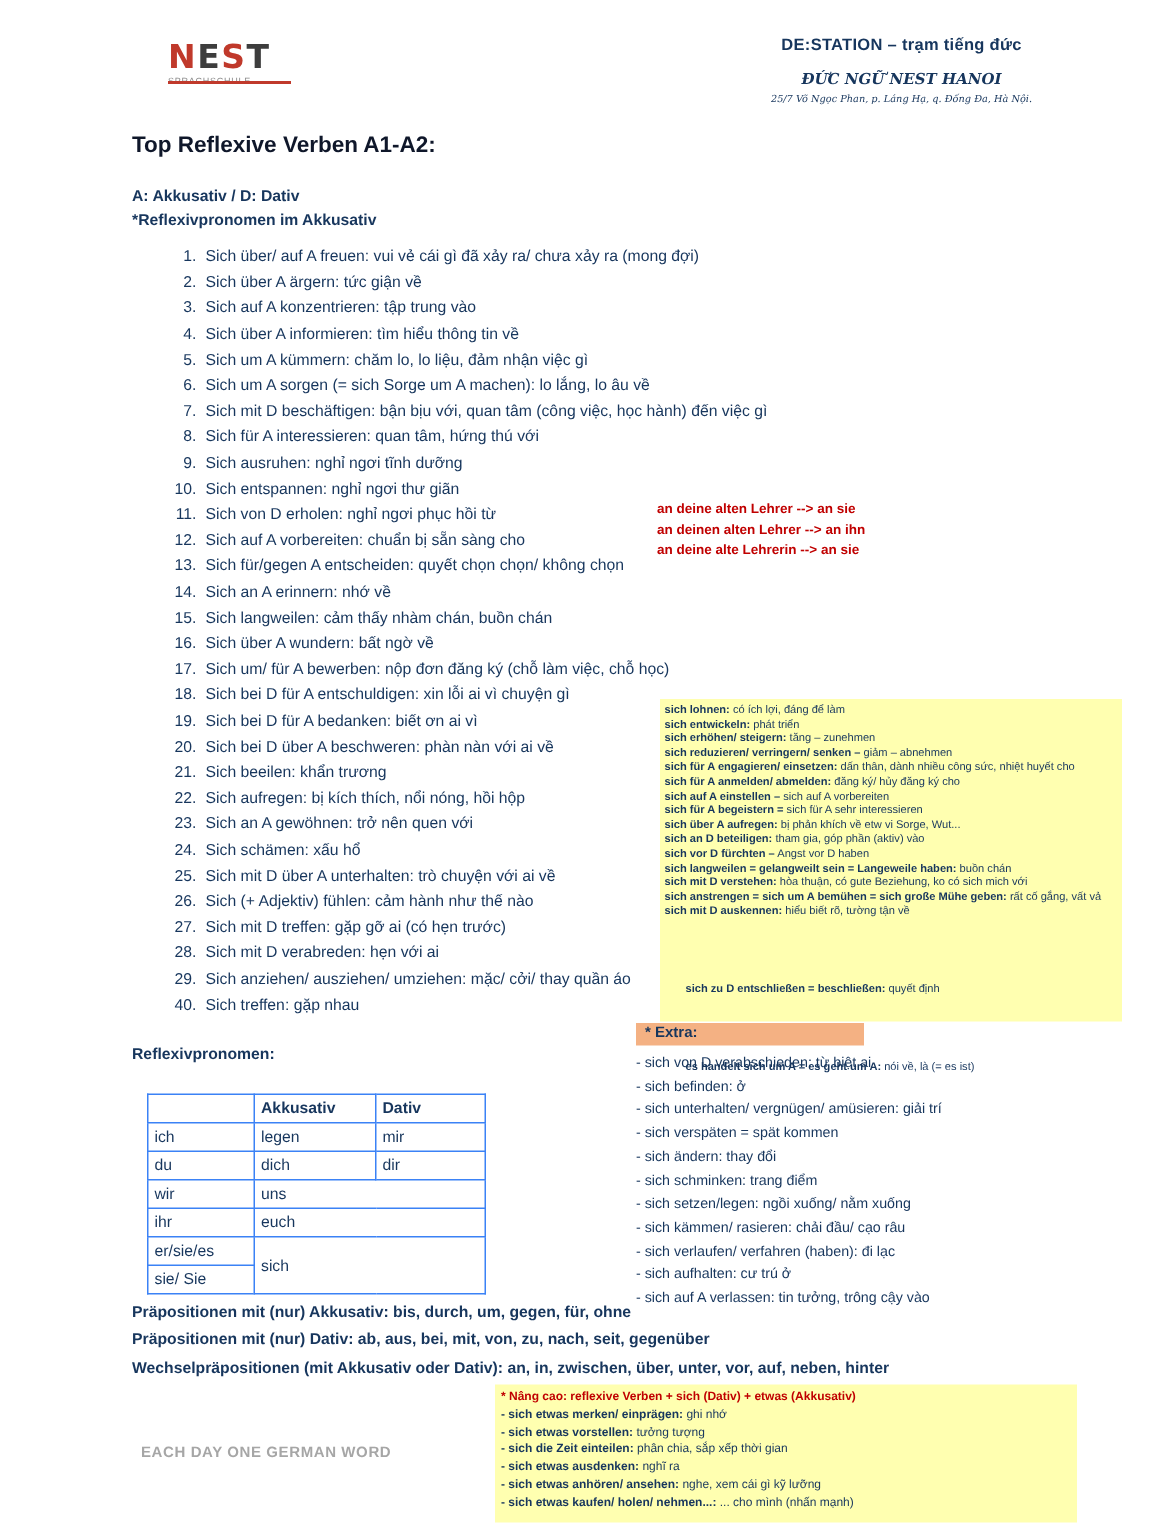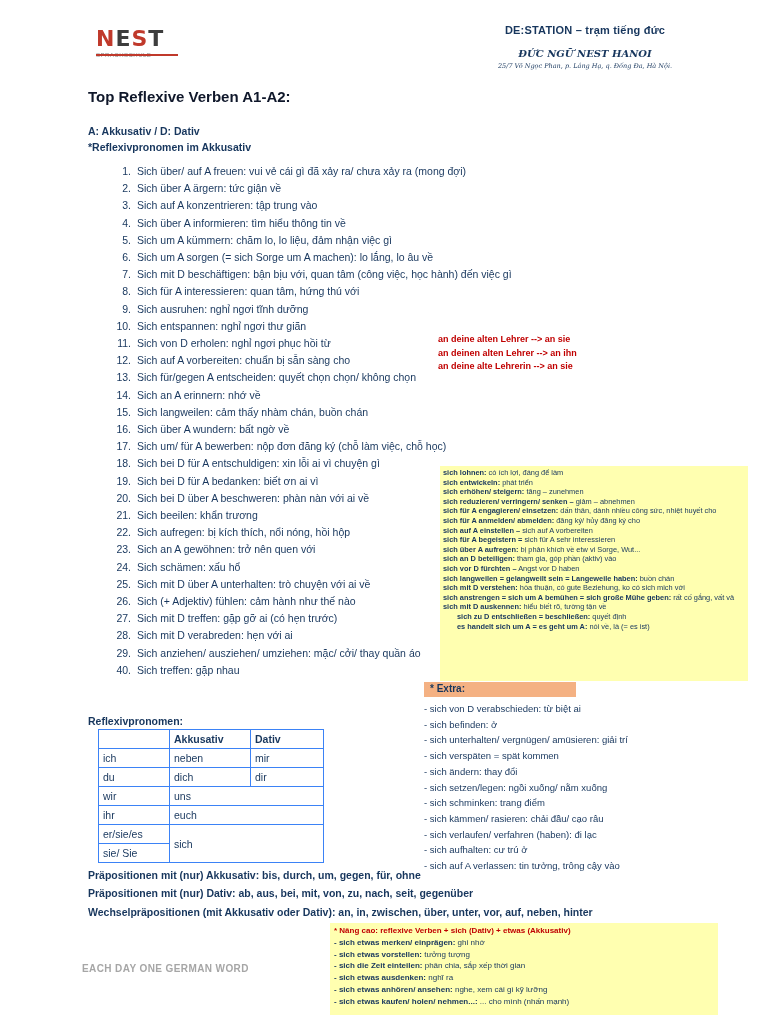--- a/index.html
+++ b/index.html
@@ -17,21 +17,21 @@
   }
   .page {
     position: relative;
     width: 768px;
     height: 1024px;
   }
   
   .header {
     position: absolute;
     top: 24px;
-    left: 0;
+    left: 16px;
     width: 640px;
     height: 56px;
   }
   .logo {
     position: absolute;
     left: 96px;
     top: 4px;
     width: 110px;
     text-align: left;
   }
@@ -161,21 +161,21 @@
     padding: 2px 3px;
     box-sizing: border-box;
   }
   .yellow1 .ln {
     font-size: 7.4px;
     line-height: 9.6px;
     color: #17365d;
     white-space: nowrap;
   }
   .yellow1 .ln b { font-weight: bold; }
-  .yellow1 .ind { padding-left: 14px; }
+  .yellow1 .ind { padding-left: 14px; margin-top: 42px; }
   
   .extra-head {
     position: absolute;
     left: 424px;
     top: 682px;
     width: 152px;
     height: 15px;
     background: #f4b183;
     font-size: 10px;
     font-weight: bold;
@@ -190,21 +190,21 @@
     width: 330px;
     font-size: 9.5px;
     color: #17365d;
     line-height: 15.7px;
     white-space: nowrap;
   }
   
   .refl-title {
     position: absolute;
     left: 88px;
-    top: 715px;
+    top: 697px;
     font-size: 10.5px;
     font-weight: bold;
     color: #17365d;
   }
   table.pron {
     position: absolute;
     left: 98px;
     top: 729px;
     border-collapse: collapse;
     font-size: 10.5px;
@@ -247,21 +247,21 @@
     font-size: 8px;
     line-height: 11.8px;
     color: #17365d;
     white-space: nowrap;
   }
   .yellow2 .ln b { font-weight: bold; }
   .yellow2 .red { color: #c00000; font-weight: bold; }
   
   .footer {
     position: absolute;
-    left: 82px;
+    left: 94px;
     top: 963px;
     font-size: 10px;
     font-weight: bold;
     color: #a6a6a6;
     letter-spacing: 0.4px;
   }
 </style>
 </head>
 <body>
 
@@ -343,39 +343,39 @@
       <div class="ln ind"><b>es handelt sich um A = es geht um A:</b><span> nói về, là (= es ist)</span></div>
     </div>
 
   <div class="extra-head">*  Extra:</div>
   <div class="extra-list" id="extra-list">
       <div>- sich von D verabschieden: từ biệt ai</div>
       <div>- sich befinden: ở</div>
       <div>- sich unterhalten/ vergnügen/ amüsieren: giải trí</div>
       <div>- sich verspäten = spät kommen</div>
       <div>- sich ändern: thay đổi</div>
+      <div>- sich schminken: trang điểm</div>
       <div>- sich setzen/legen: ngồi xuống/ nằm xuống</div>
-      <div>- sich schminken: trang điểm</div>
       <div>- sich kämmen/ rasieren: chải đầu/ cạo râu</div>
       <div>- sich verlaufen/ verfahren (haben): đi lạc</div>
       <div>- sich aufhalten: cư trú ở</div>
       <div>- sich auf A verlassen: tin tưởng, trông cậy vào</div>
     </div>
 
   <div class="refl-title">Reflexivpronomen:</div>
   <table class="pron">
     <tbody>
         <tr>
       <th class="c1"></th>
       <th class="c2">Akkusativ</th>
       <th class="c3">Dativ</th>
     </tr>
     <tr>
       <td class="c1">ich</td>
-      <td class="c2">neben</td>
+      <td class="c2">legen</td>
       <td class="c3">mir</td>
     </tr>
     <tr>
       <td class="c1">du</td>
       <td class="c2">dich</td>
       <td class="c3">dir</td>
     </tr>
     <tr>
       <td class="c1">wir</td>
       <td colspan="2">uns</td>

